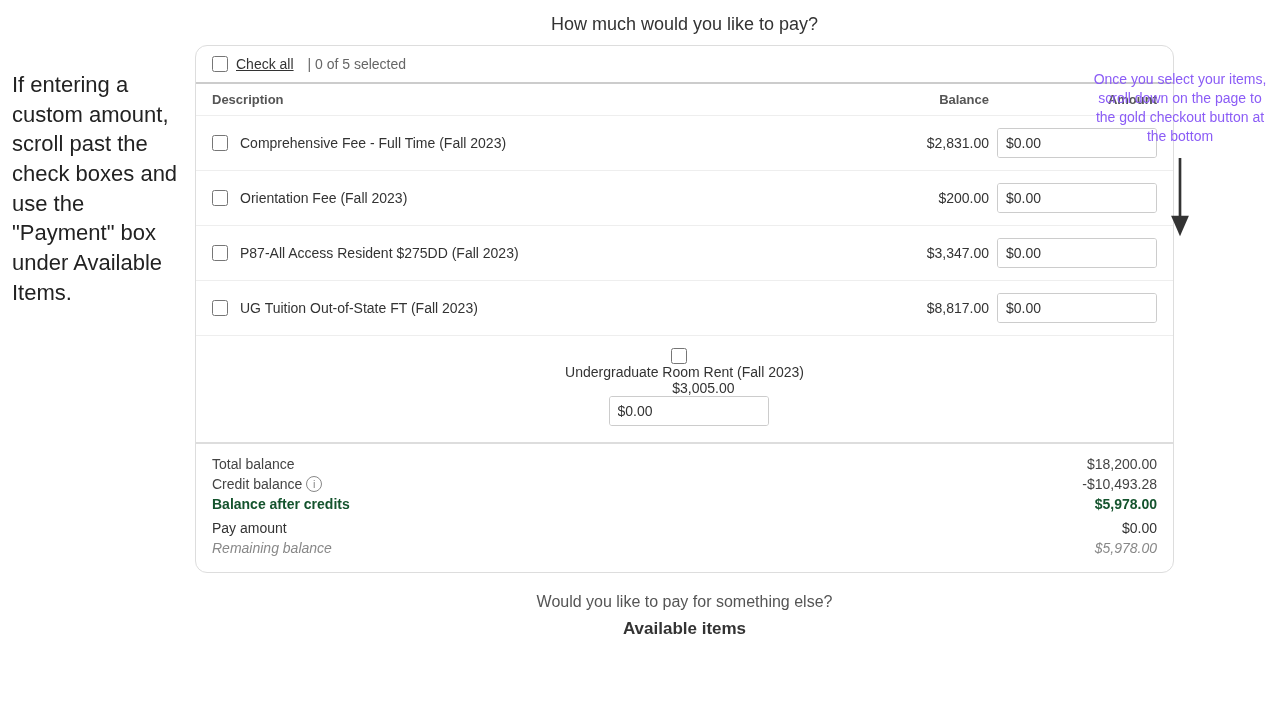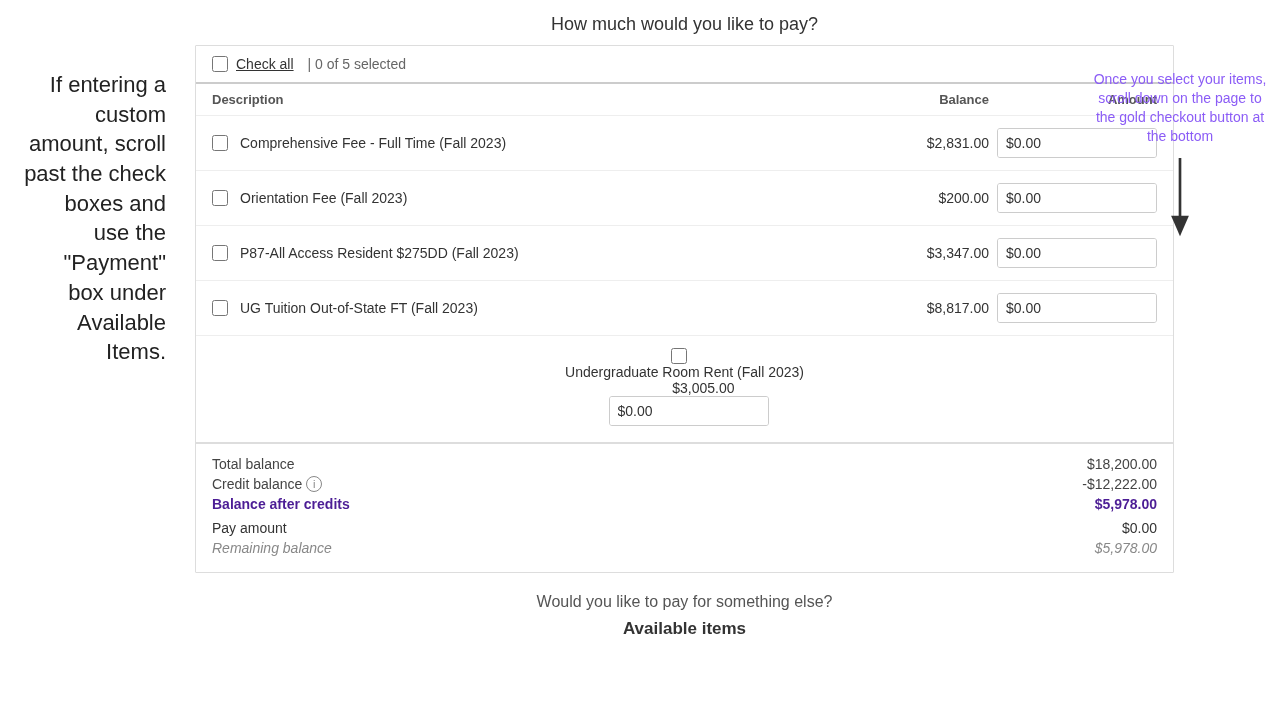--- a/index.html
+++ b/index.html
@@ -22,22 +22,22 @@
     
     .left-instruction {
       position: absolute;
       left: 0;
       top: 60px;
       width: 190px;
       font-size: 22px;
       font-weight: normal;
       color: #222;
       line-height: 1.35;
-      padding: 10px 24px;
-      text-align: right;
+      padding: 10px 12px;
+      text-align: left;
     }
 
     
     .right-instruction {
       position: absolute;
       right: 0;
       top: 60px;
       width: 200px;
       font-size: 14px;
       font-weight: normal;
@@ -78,21 +78,21 @@
     
     .section-title {
       font-size: 17px;
       font-weight: bold;
       color: #333;
       margin: 12px 0 6px 0;
     }
 
     .balance-items-container {
       border: 1px solid #ddd;
-      border-radius: 1px;
+      border-radius: 12px;
       background: #fff;
     }
 
     
     .check-all-row {
       display: flex;
       align-items: center;
       padding: 10px 16px;
       border-bottom: 2px solid #ccc;
     }
@@ -218,21 +218,21 @@
       color: #444;
       margin-bottom: 4px;
       align-items: center;
     }
 
     .summary-row.credit {
       color: #444;
     }
 
     .summary-row.balance-after {
-      color: #4c1d95;
+      color: #14532d;
       font-weight: bold;
     }
 
     .summary-row.pay-amount {
       font-weight: normal;
       color: #333;
       margin-top: 8px;
     }
 
     .summary-row.remaining {
@@ -364,21 +364,21 @@
       <div class="summary-section">
         <div class="summary-row">
           <span>Total balance</span>
           <span>$18,200.00</span>
         </div>
         <div class="summary-row credit">
           <span style="display:flex;align-items:center;">
             <span>Credit balance</span>
             <span class="info-icon">i</span>
           </span>
-          <span>-$12,222.00</span>
+          <span>-$10,493.28</span>
         </div>
         <div class="summary-row balance-after">
           <span>Balance after credits</span>
           <span>$5,978.00</span>
         </div>
         <div class="summary-row pay-amount">
           <span>Pay amount</span>
           <span>$0.00</span>
         </div>
         <div class="summary-row remaining">

